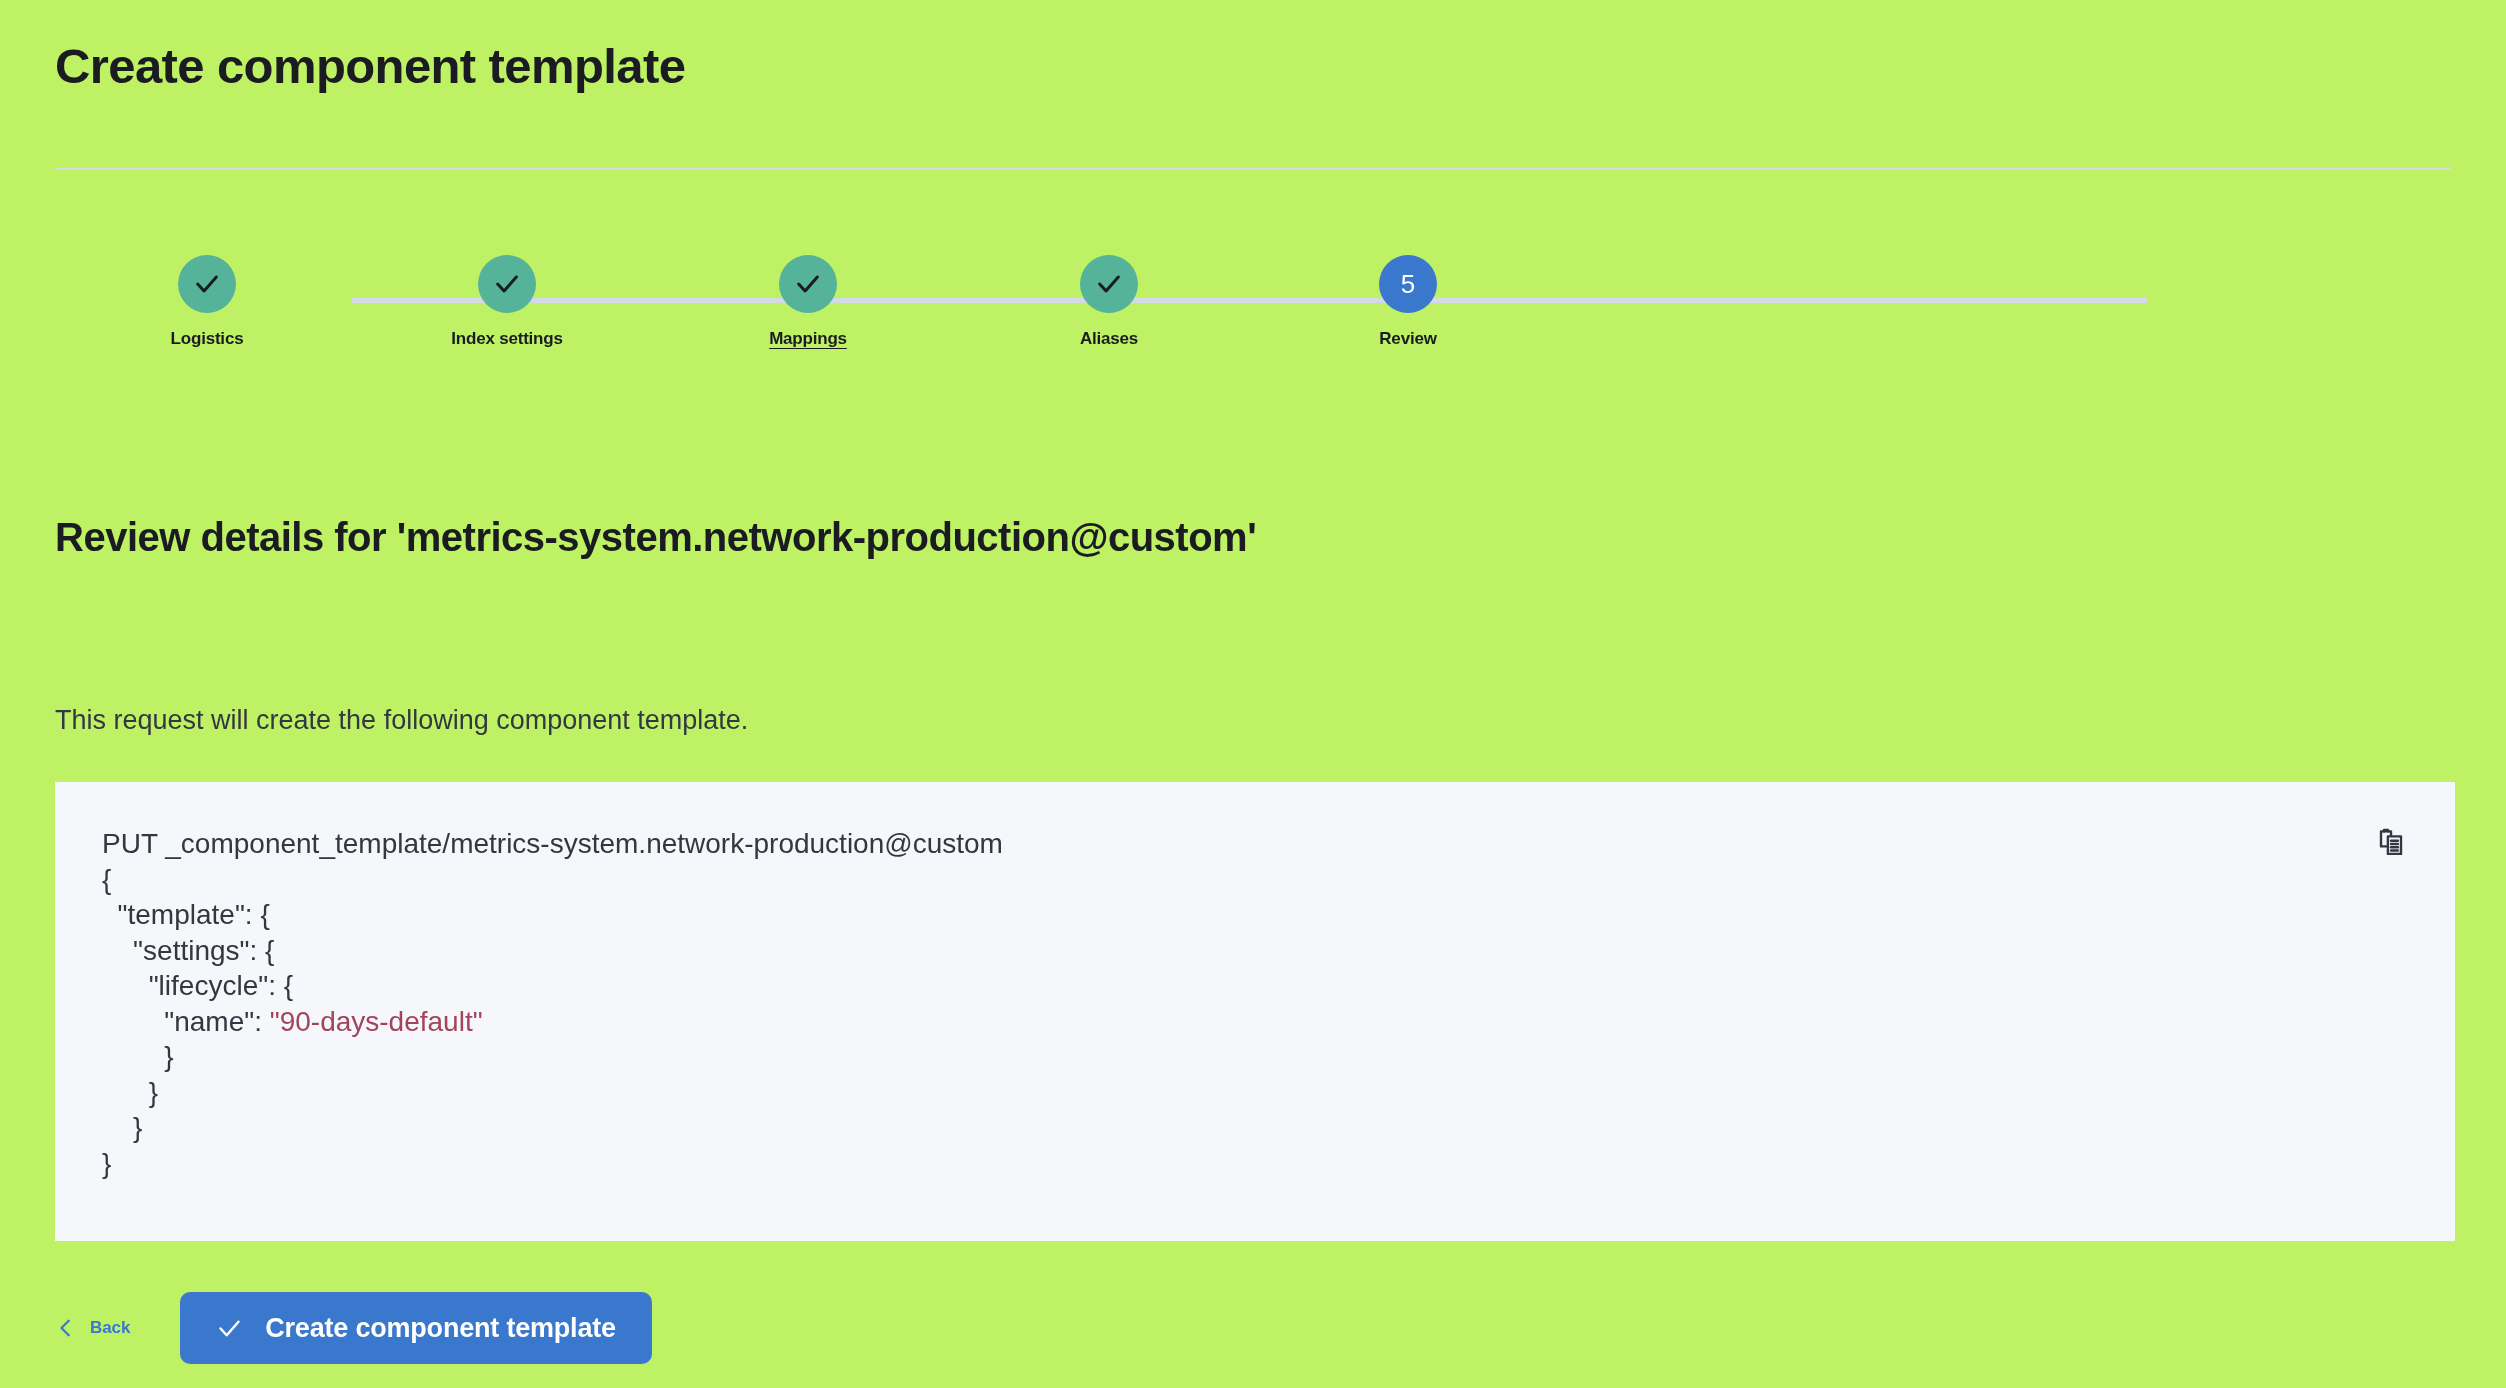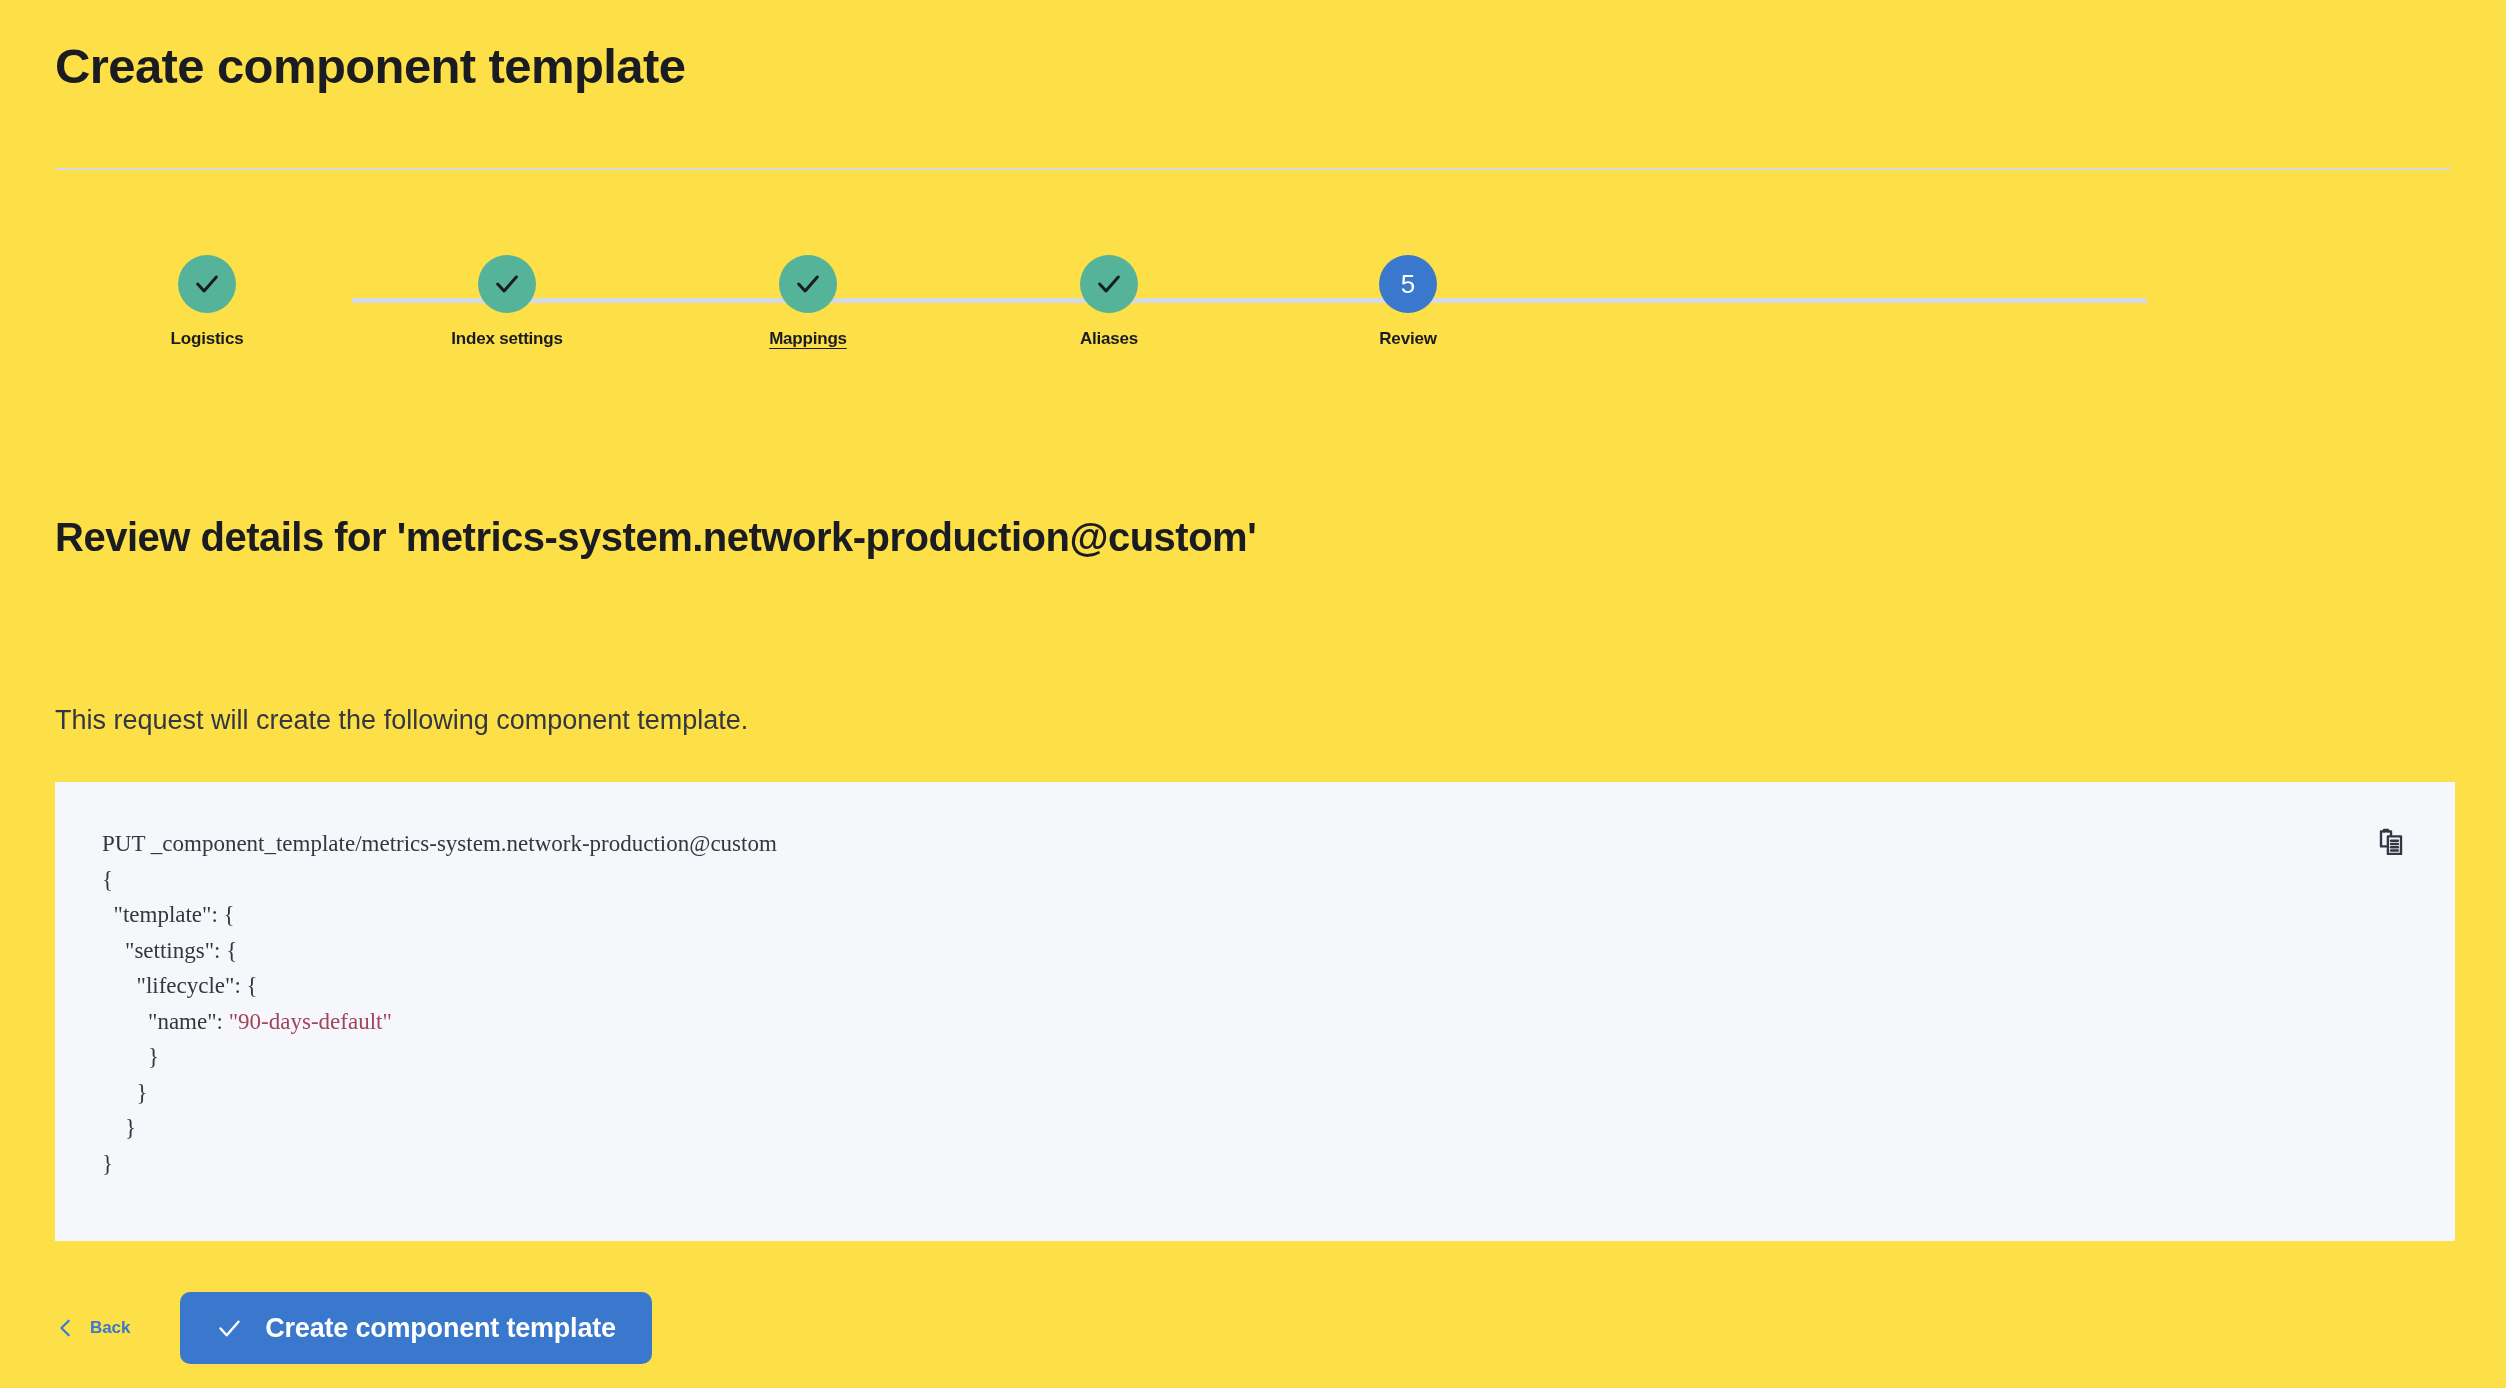--- a/index.html
+++ b/index.html
@@ -9,21 +9,21 @@
     height: 1388px;
     background: #ffffff;
     font-family: "Liberation Sans", sans-serif;
     -webkit-font-smoothing: antialiased;
   }
 
   .page {
     position: relative;
     width: 2506px;
     height: 1388px;
-    background: #fde047;
+    background: #bef264;
     overflow: hidden;
   }
 
   
   .page-title {
     position: absolute;
     left: 55px;
     top: 38px;
     font-size: 49px;
     font-weight: 700;
@@ -168,22 +168,22 @@
     top: 782px;
     width: 2400px;
     height: 459px;
     background: #f5f7fa;
   }
 
   .code-body {
     position: absolute;
     left: 47px;
     top: 44px;
-    font-family: Liberation Serif, serif;
-    font-size: 23px;
+    font-family: Liberation Sans, sans-serif;
+    font-size: 28px;
     line-height: 35.5px;
     color: #343741;
     white-space: pre;
   }
 
   .code-body .str { color: #a1445c; }
 
   .copy-btn {
     position: absolute;
     right: 46px;

